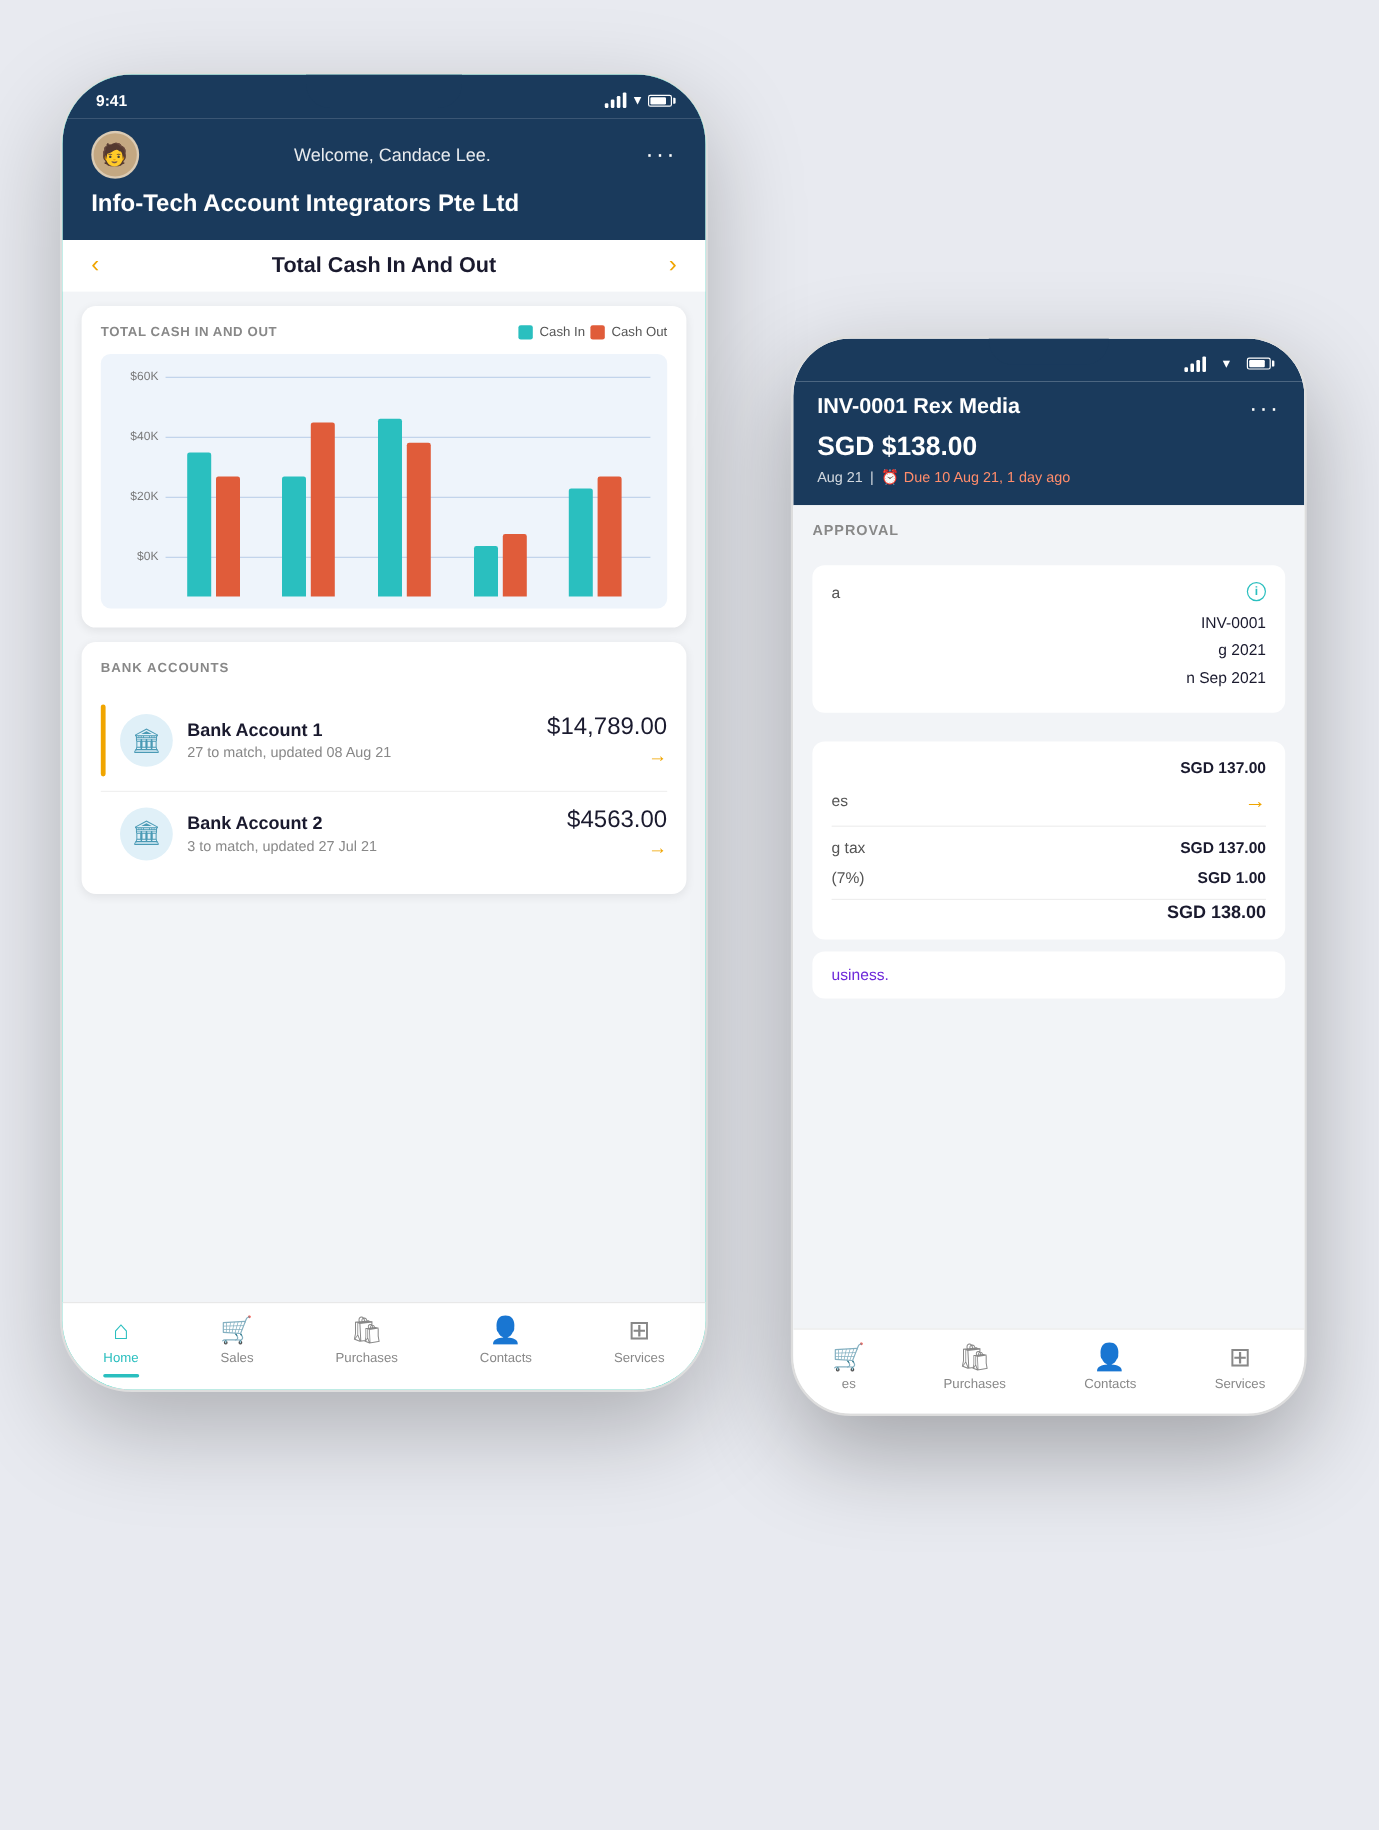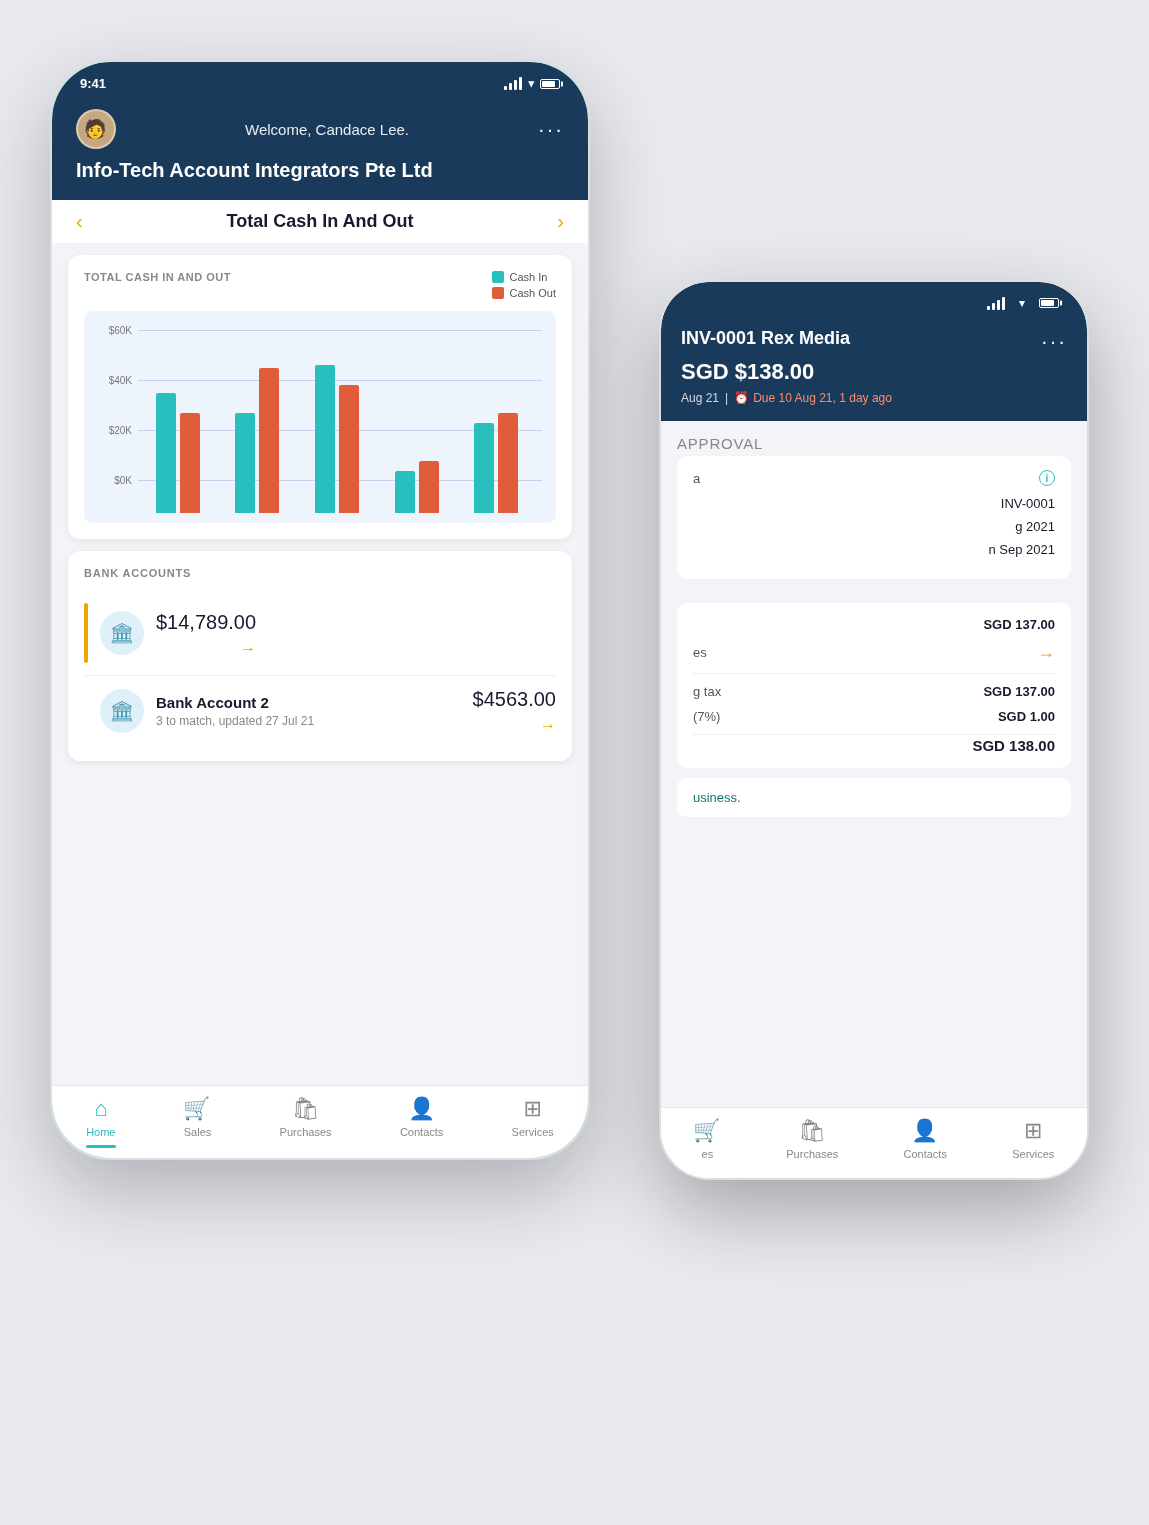--- a/index.html
+++ b/index.html
@@ -215,21 +215,21 @@
     }
 
     .chart-label {
       font-size: 11px;
       font-weight: 700;
       color: #888;
       letter-spacing: 0.5px;
     }
     .chart-legend {
       display: flex;
-      flex-direction: column;
+      flex-direction: row;
       gap: 4px;
     }
     .legend-item {
       display: flex;
       align-items: center;
       gap: 6px;
       font-size: 11px;
       color: #555;
     }
     .legend-dot {
@@ -395,25 +395,25 @@
       align-items: center;
       gap: 6px;
     }
     .due-badge {
       display: flex;
       align-items: center;
       gap: 4px;
       color: #ff8c6b;
     }
     .p2-section-label {
-      font-size: 15px;
-      font-weight: 400;
+      font-size: 12px;
+      font-weight: 700;
       color: #888;
       letter-spacing: 0.8px;
-      margin-bottom: 4px;
+      margin-bottom: 22px;
     }
     .p2-white-card {
       background: white;
       border-radius: 10px;
       padding: 14px 16px;
       margin-bottom: 10px;
     }
     .p2-row {
       display: flex;
       justify-content: space-between;
@@ -602,20 +602,24 @@
 
         </div>
       </div>
 
       <div class="section-card">
         <div class="section-title">BANK ACCOUNTS</div>
 
         <div class="bank-item">
           <div class="bank-left-bar"></div>
           <div class="bank-icon">🏛</div>
+          <div class="bank-info">
+            <div class="bank-name">Bank Account 1</div>
+            <div class="bank-subtitle">27 to match, updated 08 Aug 21</div>
+          </div>
           <div class="bank-amount-col">
             <div class="bank-amount">$14,789.00</div>
             <div class="bank-arrow">→</div>
           </div>
         </div>
 
         <div class="bank-item">
           <div class="bank-icon" style="margin-left:16px;">🏛</div>
           <div class="bank-info">
             <div class="bank-name">Bank Account 2</div>
@@ -737,21 +741,21 @@
               <div style="border-top:1px solid #eee;padding-top:2px;margin-top:4px;">
                 <div class="p2-row">
                   <span class="p2-label"></span>
                   <span class="p2-value-bold">SGD 138.00</span>
                 </div>
               </div>
             </div>
 
           </div>
 
-          <div style="background:white;border-radius:10px;padding:12px 16px;margin-top:10px;font-size:13px;color:#0f766e;">
+          <div style="background:white;border-radius:10px;padding:12px 16px;margin-top:10px;font-size:13px;color:#6d28d9;">
             <span>usiness.</span>
           </div>
         </div>
 
       </div>
 
       <div class="approve-btn">Approve</div>
 
       <div class="p2-bottom-nav">
         <div class="nav-item">

